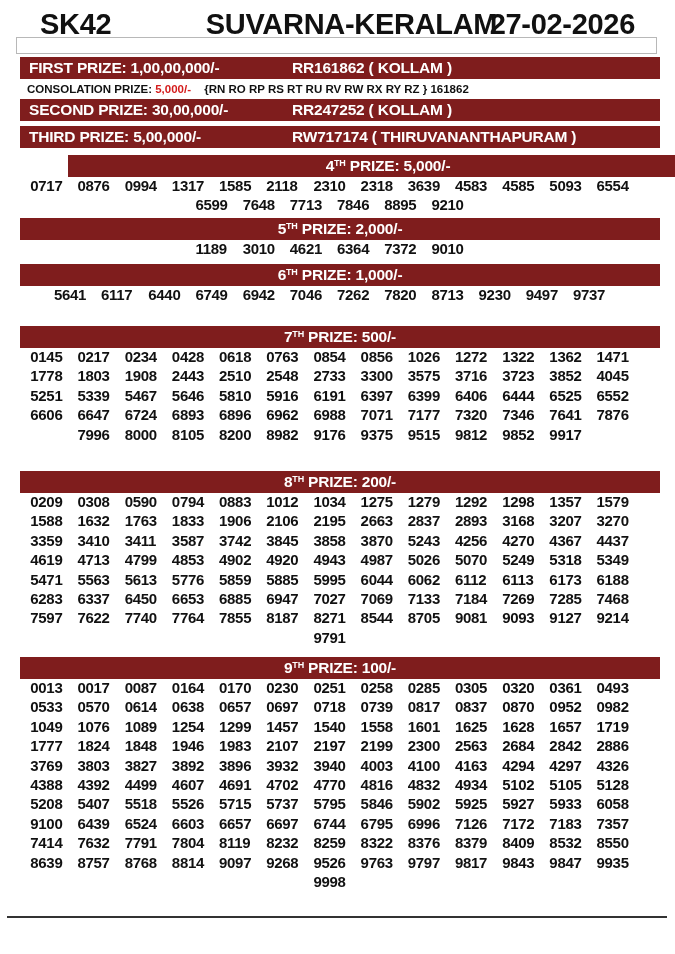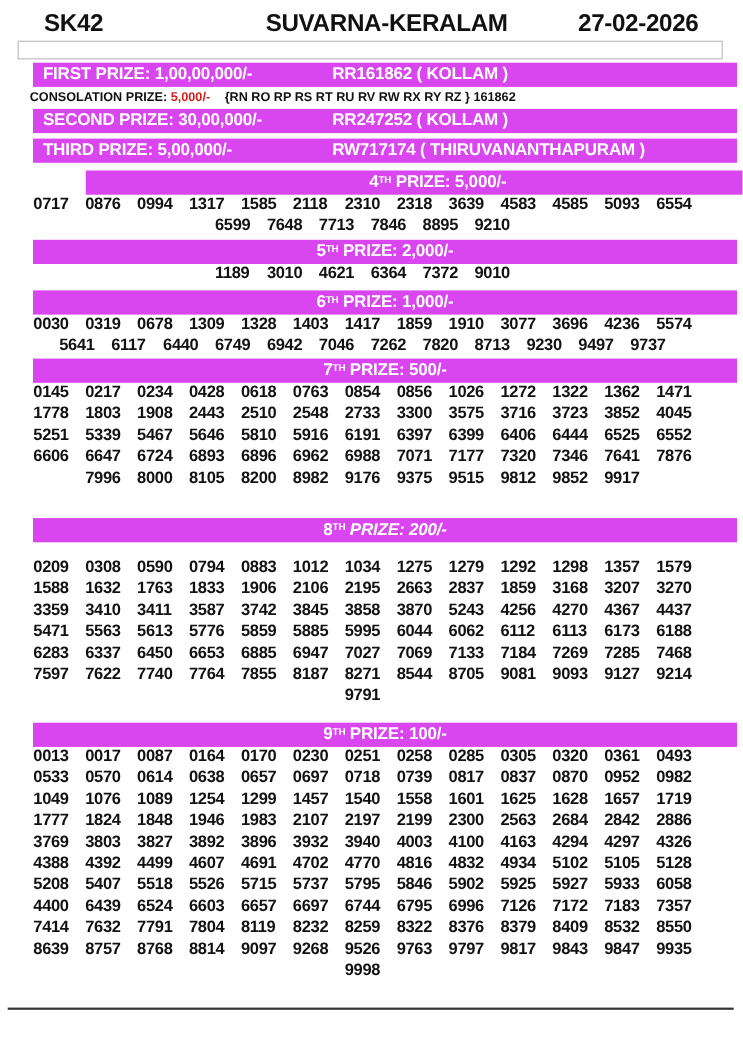--- a/index.html
+++ b/index.html
@@ -3,32 +3,32 @@
   <meta charset="utf-8">
   <style>
     html, body { margin: 0; padding: 0; background: #ffffff; }
     body {
       width: 675px; height: 954px; position: relative; overflow: hidden;
       font-family: "Liberation Sans", "DejaVu Sans", sans-serif;
       color: #111111;
     }
     .header {
       position: absolute; top: 6px; left: 0; width: 675px; height: 30px;
-      font-weight: bold; font-size: 22px; letter-spacing: -0.3px;
+      font-weight: bold; font-size: 29px; letter-spacing: -0.3px;
     }
     .header .code { position: absolute; left: 40px; top: 2px; }
     .header .title { position: absolute; left: 14px; width: 675px; text-align: center; top: 2px; }
     .header .date { position: absolute; right: 40px; top: 2px; }
     .blank-box {
       position: absolute; left: 16px; top: 37px; width: 641px; height: 17px;
       border: 1px solid #b8b8b8; box-sizing: border-box; background: #fff;
     }
     .bar {
-      position: absolute; left: 30px; width: 640px; height: 22px;
-      background: #d946ef; color: #fff; font-weight: bold; font-size: 15.5px;
+      position: absolute; left: 20px; width: 640px; height: 22px;
+      background: #7f1d1d; color: #fff; font-weight: bold; font-size: 15.5px;
       line-height: 22px; box-sizing: border-box; white-space: nowrap;
       letter-spacing: -0.2px;
     }
     .bar .lbl { position: absolute; left: 9px; }
     .bar .val { position: absolute; left: 272px; }
     .bar.center { text-align: center; }
     .bar.center sup { font-size: 9px; vertical-align: top; position: relative; top: -3px; }
     .consolation {
       position: absolute; left: 27px; top: 82px; font-size: 11.5px; font-weight: bold;
       white-space: nowrap; line-height: 14px;
@@ -110,35 +110,20 @@
         <span class="num">3010</span>
         <span class="num">4621</span>
         <span class="num">6364</span>
         <span class="num">7372</span>
         <span class="num">9010</span>
       </div>
     </div>
     <div class="bar center" style="top: 264px;"><span>6</span><sup>TH</sup><span style="white-space: pre;"> PRIZE: 1,000/-</span></div>
     <div class="grid" style="top: 285px;">
       <div class="row">
-        <span class="num">0030</span>
-        <span class="num">0319</span>
-        <span class="num">0678</span>
-        <span class="num">1309</span>
-        <span class="num">1328</span>
-        <span class="num">1403</span>
-        <span class="num">1417</span>
-        <span class="num">1859</span>
-        <span class="num">1910</span>
-        <span class="num">3077</span>
-        <span class="num">3696</span>
-        <span class="num">4236</span>
-        <span class="num">5574</span>
-      </div>
-      <div class="row">
         <span class="num">5641</span>
         <span class="num">6117</span>
         <span class="num">6440</span>
         <span class="num">6749</span>
         <span class="num">6942</span>
         <span class="num">7046</span>
         <span class="num">7262</span>
         <span class="num">7820</span>
         <span class="num">8713</span>
         <span class="num">9230</span>
@@ -215,22 +200,22 @@
         <span class="num">8200</span>
         <span class="num">8982</span>
         <span class="num">9176</span>
         <span class="num">9375</span>
         <span class="num">9515</span>
         <span class="num">9812</span>
         <span class="num">9852</span>
         <span class="num">9917</span>
       </div>
     </div>
-    <div class="bar center" style="top: 471px;"><span>8</span><sup>TH</sup><span style="white-space: pre; font-style: italic;"> PRIZE: 200/-</span></div>
-    <div class="grid" style="top: 492px; margin-top: 14px;">
+    <div class="bar center" style="top: 471px;"><span>8</span><sup>TH</sup><span style="white-space: pre;"> PRIZE: 200/-</span></div>
+    <div class="grid" style="top: 492px;">
       <div class="row">
         <span class="num">0209</span>
         <span class="num">0308</span>
         <span class="num">0590</span>
         <span class="num">0794</span>
         <span class="num">0883</span>
         <span class="num">1012</span>
         <span class="num">1034</span>
         <span class="num">1275</span>
         <span class="num">1279</span>
@@ -242,41 +227,56 @@
       <div class="row">
         <span class="num">1588</span>
         <span class="num">1632</span>
         <span class="num">1763</span>
         <span class="num">1833</span>
         <span class="num">1906</span>
         <span class="num">2106</span>
         <span class="num">2195</span>
         <span class="num">2663</span>
         <span class="num">2837</span>
-        <span class="num">1859</span>
+        <span class="num">2893</span>
         <span class="num">3168</span>
         <span class="num">3207</span>
         <span class="num">3270</span>
       </div>
       <div class="row">
         <span class="num">3359</span>
         <span class="num">3410</span>
         <span class="num">3411</span>
         <span class="num">3587</span>
         <span class="num">3742</span>
         <span class="num">3845</span>
         <span class="num">3858</span>
         <span class="num">3870</span>
         <span class="num">5243</span>
         <span class="num">4256</span>
         <span class="num">4270</span>
         <span class="num">4367</span>
         <span class="num">4437</span>
       </div>
       <div class="row">
+        <span class="num">4619</span>
+        <span class="num">4713</span>
+        <span class="num">4799</span>
+        <span class="num">4853</span>
+        <span class="num">4902</span>
+        <span class="num">4920</span>
+        <span class="num">4943</span>
+        <span class="num">4987</span>
+        <span class="num">5026</span>
+        <span class="num">5070</span>
+        <span class="num">5249</span>
+        <span class="num">5318</span>
+        <span class="num">5349</span>
+      </div>
+      <div class="row">
         <span class="num">5471</span>
         <span class="num">5563</span>
         <span class="num">5613</span>
         <span class="num">5776</span>
         <span class="num">5859</span>
         <span class="num">5885</span>
         <span class="num">5995</span>
         <span class="num">6044</span>
         <span class="num">6062</span>
         <span class="num">6112</span>
@@ -419,21 +419,21 @@
         <span class="num">5737</span>
         <span class="num">5795</span>
         <span class="num">5846</span>
         <span class="num">5902</span>
         <span class="num">5925</span>
         <span class="num">5927</span>
         <span class="num">5933</span>
         <span class="num">6058</span>
       </div>
       <div class="row">
-        <span class="num">4400</span>
+        <span class="num">9100</span>
         <span class="num">6439</span>
         <span class="num">6524</span>
         <span class="num">6603</span>
         <span class="num">6657</span>
         <span class="num">6697</span>
         <span class="num">6744</span>
         <span class="num">6795</span>
         <span class="num">6996</span>
         <span class="num">7126</span>
         <span class="num">7172</span>

